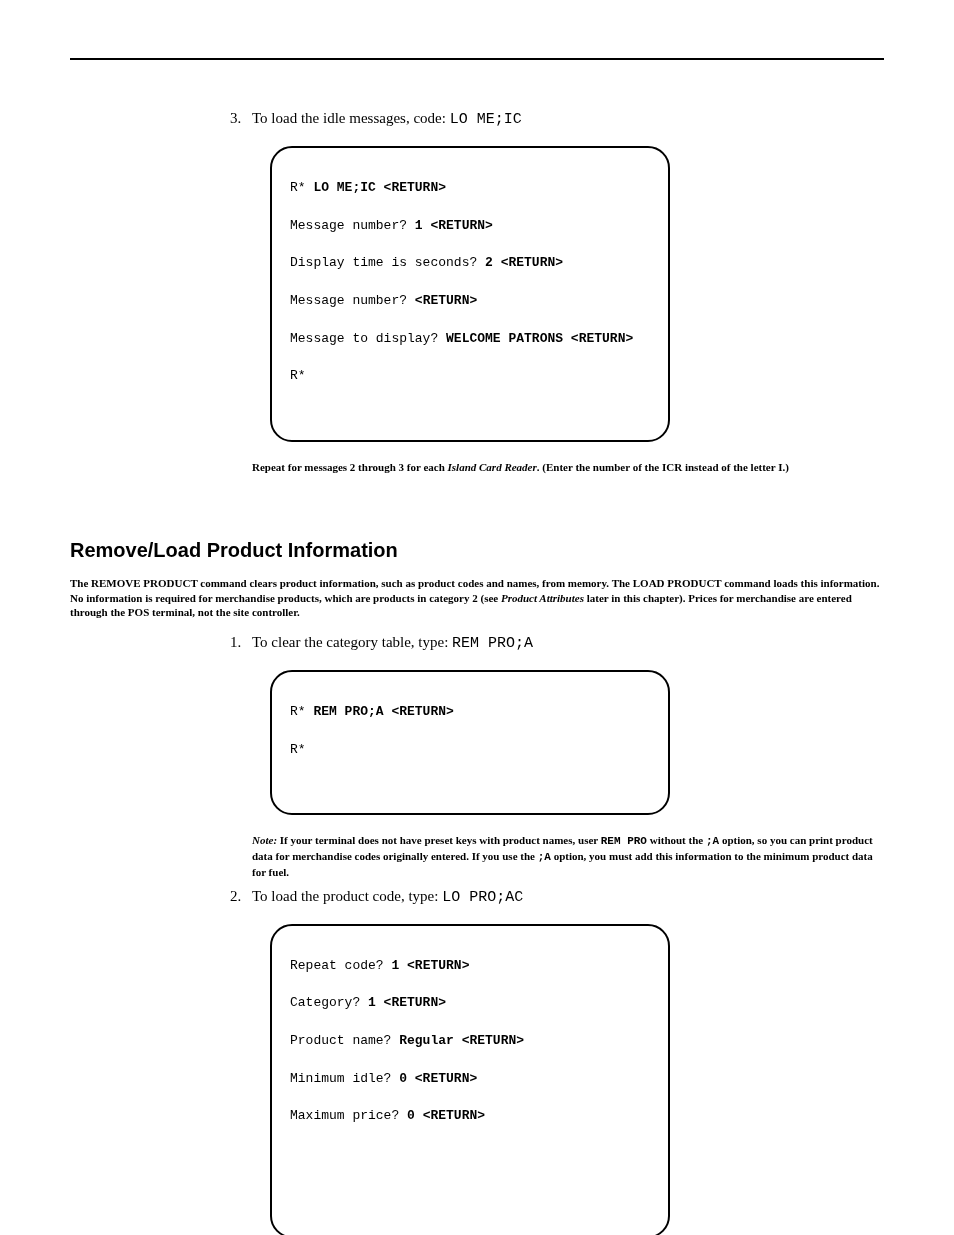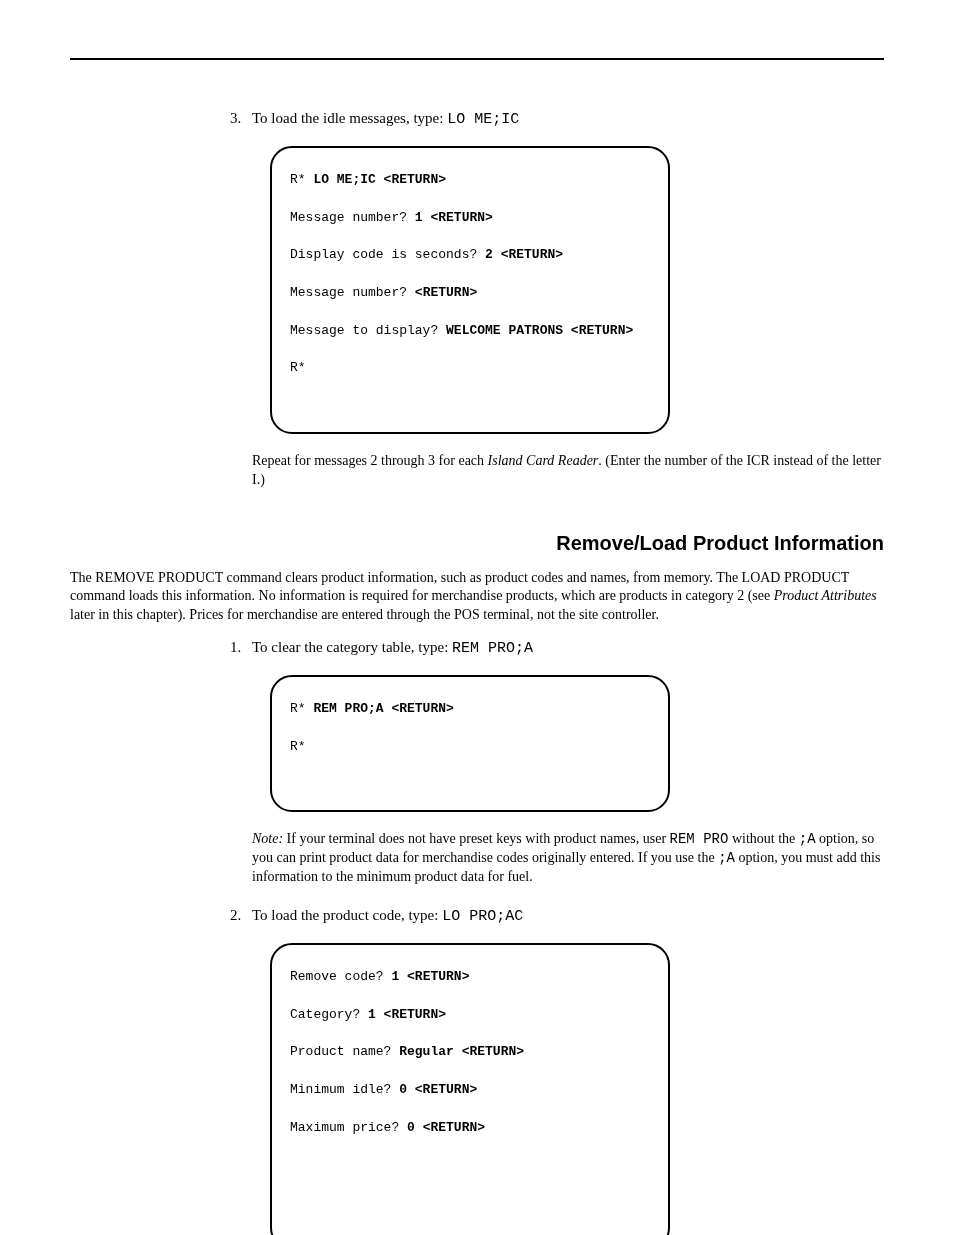--- a/index.html
+++ b/index.html
@@ -45,73 +45,73 @@
     flex: 1;
     font-size: 15px;
   }
 
   .terminal-box {
     position: relative;
     width: 400px;
     margin: 18px 0 18px 200px;
     border: 2px solid #000;
     border-radius: 22px;
-    padding: 4px 18px 16px 18px;
+    padding: 12px 18px 16px 18px;
     font-family: "Courier New", Courier, monospace;
     font-size: 13px;
     line-height: 1.45;
     white-space: pre-wrap;
     box-sizing: border-box;
   }
   .terminal-line { display: block; }
   .tb-bold { font-weight: bold; }
 
   .h2 {
     font-family: Arial, Helvetica, sans-serif;
     font-weight: bold;
     font-size: 20px;
-    margin: 42px 0 14px 0;
-    text-align: right;
+    margin: 64px 0 14px 0;
   }
   .para {
-    font-size: 14px;
+    font-size: 11px;
     margin: 0 0 14px 0;
     line-height: 1.35;
+    font-weight: bold;
   }
   .para em { font-style: italic; }
   .note-block {
-    margin: 0 0 20px 0;
+    margin: 0 0 8px 0;
   }
   .note-label {
     font-style: italic;
   }
   .term-inline {
     font-family: "Courier New", Courier, monospace;
     text-align: right;
   }
 </style>
 </head>
 <body>
 
 <div class="page">
 
   <hr class="top-rule">
   <hr class="thin-rule">
 
   <div class="section-step" style="margin-left:160px;">
     <div class="step-num">3.</div>
     <div class="step-text">
-      <span>To load the idle messages, type: </span><span class="term-inline">LO ME;IC</span>
+      <span>To load the idle messages, code: </span><span class="term-inline">LO ME;IC</span>
     </div>
   </div>
 
   <div class="terminal-box">
 <span class="terminal-line"><span>R* </span><span class="tb-bold">LO ME;IC &lt;RETURN&gt;</span></span>
 <span class="terminal-line"><span>Message number? </span><span class="tb-bold">1 &lt;RETURN&gt;</span></span>
-<span class="terminal-line"><span>Display code is seconds? </span><span class="tb-bold">2 &lt;RETURN&gt;</span></span>
+<span class="terminal-line"><span>Display time is seconds? </span><span class="tb-bold">2 &lt;RETURN&gt;</span></span>
 <span class="terminal-line"><span>Message number? </span><span class="tb-bold">&lt;RETURN&gt;</span></span>
 <span class="terminal-line"><span>Message to display? </span><span class="tb-bold">WELCOME PATRONS &lt;RETURN&gt;</span></span>
 <span class="terminal-line"><span>R*</span></span>
   </div>
 
   <p class="para" style="margin-left:182px;">
     <span>Repeat for messages 2 through 3 for each </span><em>Island Card Reader</em><span>. (Enter the number of the ICR instead of the letter I.)</span>
   </p>
 
   <div class="h2">Remove/Load Product Information</div>
@@ -137,21 +137,21 @@
   </p>
 
   <div class="section-step" style="margin-left:160px;">
     <div class="step-num">2.</div>
     <div class="step-text">
       <span>To load the product code, type: </span><span class="term-inline">LO PRO;AC</span>
     </div>
   </div>
 
   <div class="terminal-box">
-<span class="terminal-line"><span>Remove code? </span><span class="tb-bold">1 &lt;RETURN&gt;</span></span>
+<span class="terminal-line"><span>Repeat code? </span><span class="tb-bold">1 &lt;RETURN&gt;</span></span>
 <span class="terminal-line"><span>Category? </span><span class="tb-bold">1 &lt;RETURN&gt;</span></span>
 <span class="terminal-line"><span>Product name? </span><span class="tb-bold">Regular &lt;RETURN&gt;</span></span>
 <span class="terminal-line"><span>Minimum idle? </span><span class="tb-bold">0 &lt;RETURN&gt;</span></span>
 <span class="terminal-line"><span>Maximum price? </span><span class="tb-bold">0 &lt;RETURN&gt;</span></span>
 
 
 
   </div>
 
 </div>

